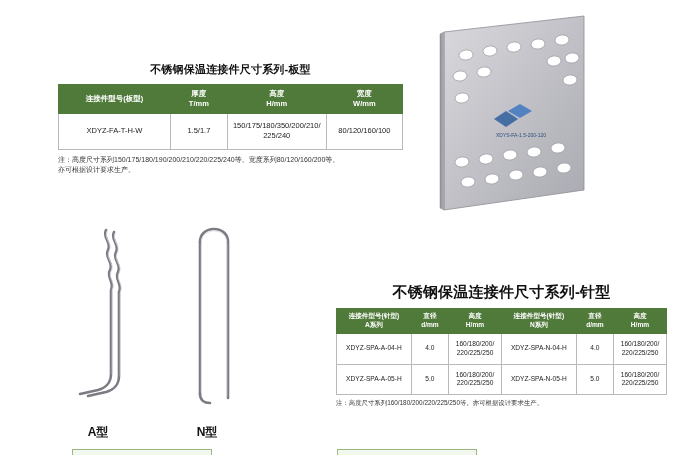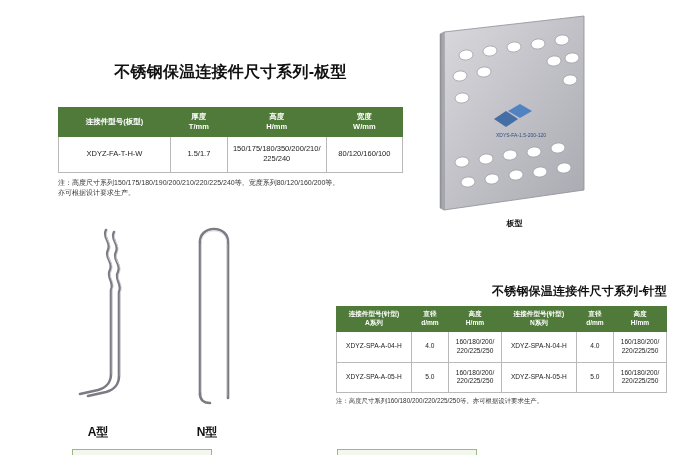--- a/index.html
+++ b/index.html
@@ -22,26 +22,26 @@
   }
 
   
   .sec1 {
     position: absolute;
     left: 58px;
     top: 62px;
     width: 345px;
   }
   .sec-title {
-    font-size: 16px;
+    font-size: 11px;
     font-weight: bold;
     text-align: center;
     color: #111;
     letter-spacing: 0.2px;
-    margin-bottom: 24px;
+    margin-bottom: 7px;
   }
   table.spec {
     border-collapse: collapse;
     width: 100%;
     table-layout: fixed;
     border-radius: 23px;
   }
   table.spec th {
     background: #4f7a3a;
     color: #ffffff;
@@ -68,21 +68,21 @@
     margin-top: 5px;
   }
 
   
   .sec2 {
     position: absolute;
     left: 336px;
     top: 283px;
     width: 331px;
   }
-  .sec2 .sec-title { font-size: 12px; margin-bottom: 6px; text-align: right; }
+  .sec2 .sec-title { font-size: 15px; margin-bottom: 6px; }
   table.spec2 { border-collapse: collapse; width: 100%; table-layout: fixed; }
   table.spec2 th {
     background: #4f7a3a;
     color: #fff;
     font-size: 6.6px;
     font-weight: bold;
     text-align: center;
     border: 1px solid #4f7a3a;
     padding: 3px 1px;
     line-height: 1.35;
@@ -243,21 +243,20 @@
         <ellipse cx="132" cy="154" rx="7" ry="5" transform="rotate(-7 132 154)"></ellipse>
       </g>
 
       <g transform="translate(62,95)">
         <polygon points="0,10 12,2 24,10 12,18" fill="#2f5f9e" opacity="0.85"></polygon>
         <polygon points="14,2 26,-5 38,2 26,9" fill="#3d78c2" opacity="0.85"></polygon>
         <text x="2" y="28" class="wm" font-family="'Liberation Sans', sans-serif">XDYS-FA-1.5-200-120</text>
       </g>
     </svg>
   </div>
-  <div class="plate-caption">板型</div>
 
   <div class="anchor-wrap">
     <svg width="230" height="200" viewBox="0 0 230 200">
 
       <g fill="none" stroke="#7b7b83" stroke-width="2.6" stroke-linecap="round" stroke-linejoin="round">
         <path d="M46 8 C 42 16, 52 20, 48 28 C 44 36, 54 40, 50 48 C 46 56, 55 60, 51 68 L 51 152 C 51 160, 46 166, 38 168 L 20 172"></path>
         <path d="M54 10 C 50 18, 60 22, 56 30 C 52 38, 62 42, 58 50 C 54 58, 63 62, 59 70 L 59 154 C 59 162, 54 168, 46 170 L 28 174"></path>
       </g>
       <g fill="none" stroke="#d5d5da" stroke-width="0.9" stroke-linecap="round">
         <path d="M47.2 9 C 43.2 17, 53.2 21, 49.2 29 C 45.2 37, 55.2 41, 51.2 49 C 47.6 56, 56 60, 52.2 68 L 52.2 152"></path>

